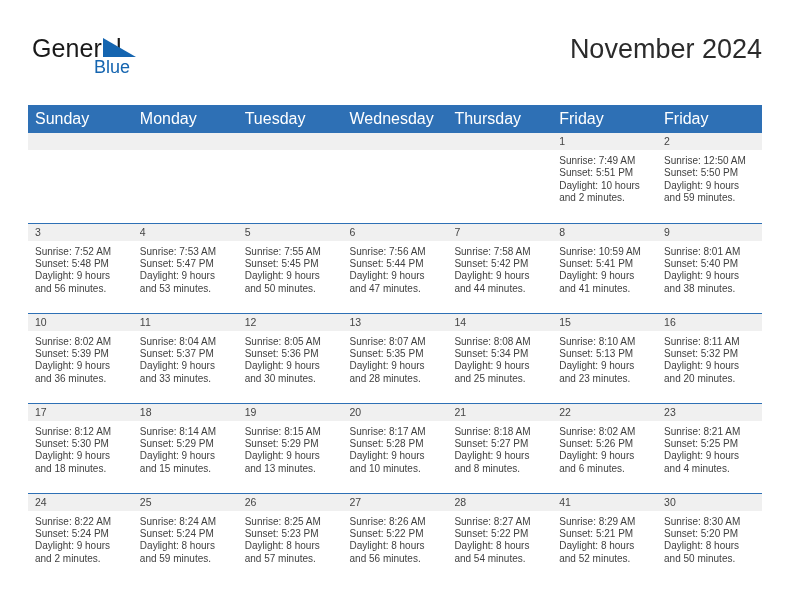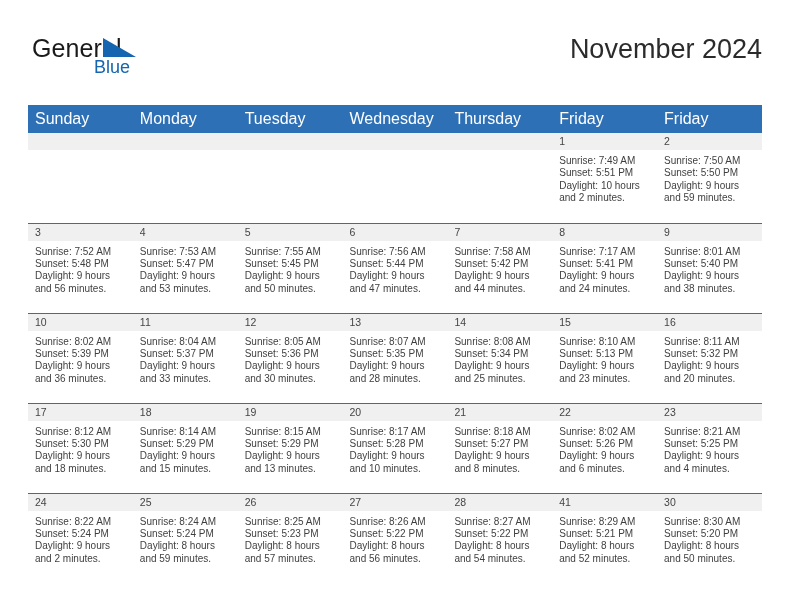--- a/index.html
+++ b/index.html
@@ -188,21 +188,21 @@
             <div class="cell-body">
               <div>Sunrise: 7:49 AM</div>
               <div>Sunset: 5:51 PM</div>
               <div>Daylight: 10 hours</div>
               <div>and 2 minutes.</div>
             </div>
           </td>
           <td class="day-cell">
             <div class="daynum-band">2</div>
             <div class="cell-body">
-              <div>Sunrise: 7:50 AM</div>
+              <div>Sunrise: 12:50 AM</div>
               <div>Sunset: 5:50 PM</div>
               <div>Daylight: 9 hours</div>
               <div>and 59 minutes.</div>
             </div>
           </td>
         </tr>
         <tr>
           <td class="day-cell">
             <div class="daynum-band">3</div>
             <div class="cell-body">
@@ -244,24 +244,24 @@
             <div class="cell-body">
               <div>Sunrise: 7:58 AM</div>
               <div>Sunset: 5:42 PM</div>
               <div>Daylight: 9 hours</div>
               <div>and 44 minutes.</div>
             </div>
           </td>
           <td class="day-cell">
             <div class="daynum-band">8</div>
             <div class="cell-body">
-              <div>Sunrise: 7:17 AM</div>
+              <div>Sunrise: 10:59 AM</div>
               <div>Sunset: 5:41 PM</div>
               <div>Daylight: 9 hours</div>
-              <div>and 24 minutes.</div>
+              <div>and 41 minutes.</div>
             </div>
           </td>
           <td class="day-cell">
             <div class="daynum-band">9</div>
             <div class="cell-body">
               <div>Sunrise: 8:01 AM</div>
               <div>Sunset: 5:40 PM</div>
               <div>Daylight: 9 hours</div>
               <div>and 38 minutes.</div>
             </div>

